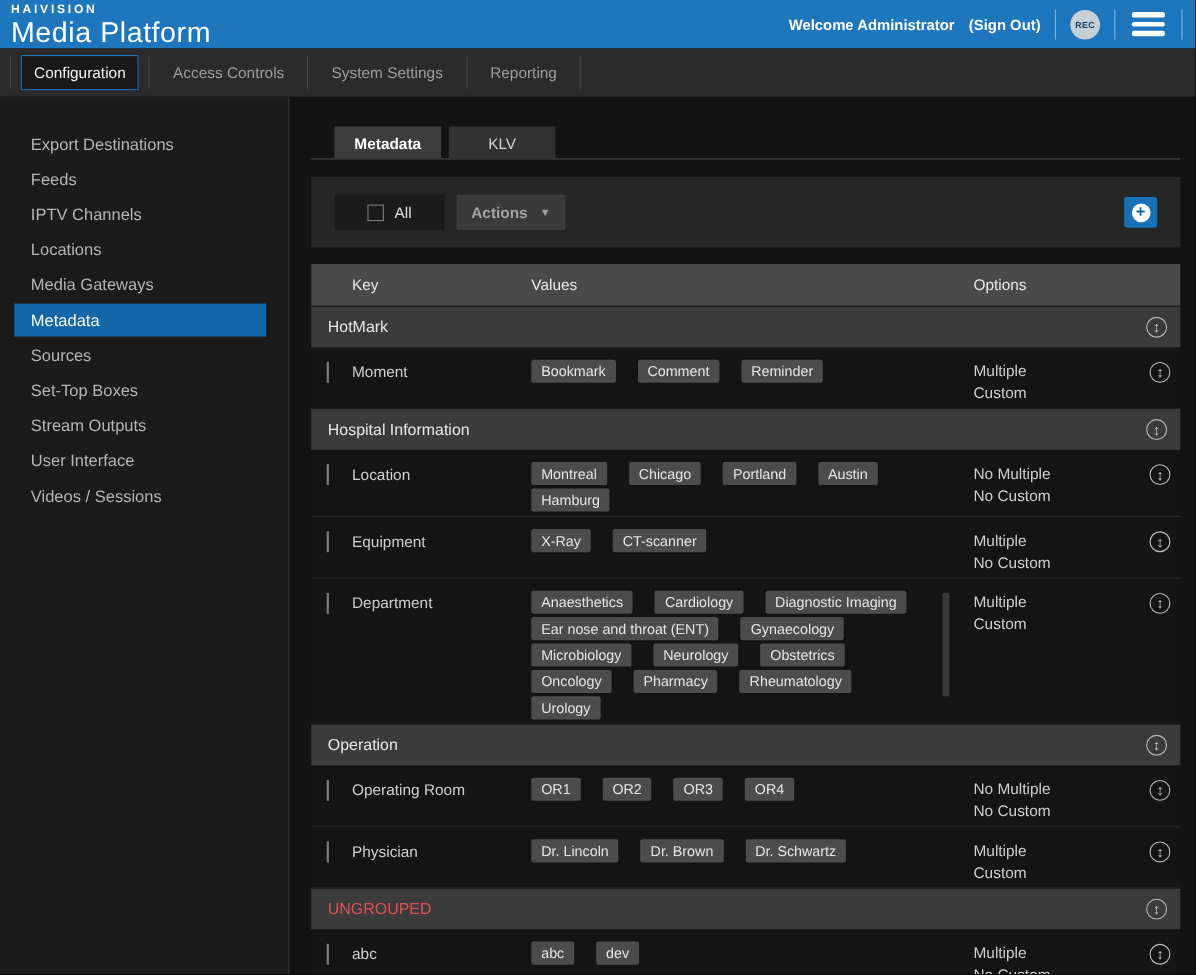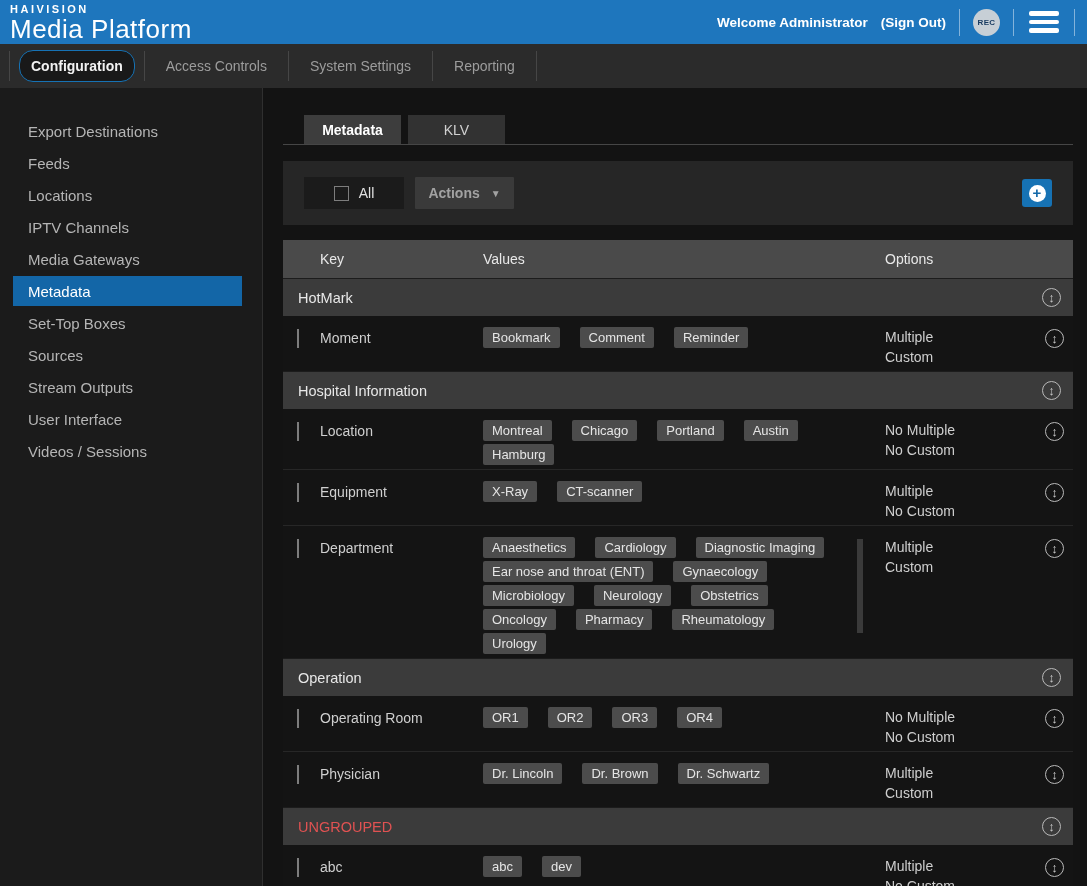--- a/index.html
+++ b/index.html
@@ -21,21 +21,21 @@
                font-size:8px; font-weight:bold; display:flex; align-items:center; justify-content:center;
                letter-spacing:0.4px; cursor:pointer; }
   .hamburger { display:flex; flex-direction:column; gap:4px; cursor:pointer; padding:1px 2px; }
   .hamburger i { display:block; width:30px; height:4.5px; background:#fff; border-radius:2px; }
 
   
   .navbar { height:44px; background:#2b2b2b; display:flex; align-items:center; padding-left:9px; }
   .nav-div { width:1px; height:30px; background:#464646; flex:none; }
   .nav-item { margin:0 9px; padding:7px 11px; color:#9c9c9c; font-size:14px; cursor:pointer;
               border:1px solid transparent; white-space:nowrap; }
-  .nav-item.active { border-color:var(--accent-blue,#1d74ba); background:#191919; color:#f2f2f2; font-weight:bold;border-radius:14px; }
+  .nav-item.active { border-color:var(--accent-blue,#1d74ba); background:#191919; color:#f2f2f2; font-weight:normal; }
 
   
   .body { display:flex; height:798px; background:#131313; }
   .sidebar { width:263px; flex:none; background:#1b1b1b; border-right:1px solid #2f2f2f; padding-top:27px; }
   .sidebar ul { list-style:none; }
   .side-item { height:32px; display:flex; align-items:center; padding-left:28px; color:#b5b5b5;
                font-size:15px; cursor:pointer; }
   .side-item.active { background:var(--sidebar-active-blue,#1366a7); color:#fff; height:30px;
                       margin:1px 20px 1px 13px; padding-left:15px; }
 
@@ -125,26 +125,26 @@
       <span class="nav-div"></span>
       <div class="nav-item">Reporting</div>
       <span class="nav-div"></span>
     </nav>
 
   <div class="body">
     <aside class="sidebar">
       <ul>
           <li class="side-item">Export Destinations</li>
           <li class="side-item">Feeds</li>
+          <li class="side-item">IPTV Channels</li>
           <li class="side-item">Locations</li>
-          <li class="side-item">IPTV Channels</li>
           <li class="side-item">Media Gateways</li>
           <li class="side-item active">Metadata</li>
+          <li class="side-item">Sources</li>
           <li class="side-item">Set-Top Boxes</li>
-          <li class="side-item">Sources</li>
           <li class="side-item">Stream Outputs</li>
           <li class="side-item">User Interface</li>
           <li class="side-item">Videos / Sessions</li>
         </ul>
     </aside>
 
     <main class="main">
       <div class="tabs-row">
           <div class="tab active">Metadata</div>
           <div class="tab">KLV</div>

